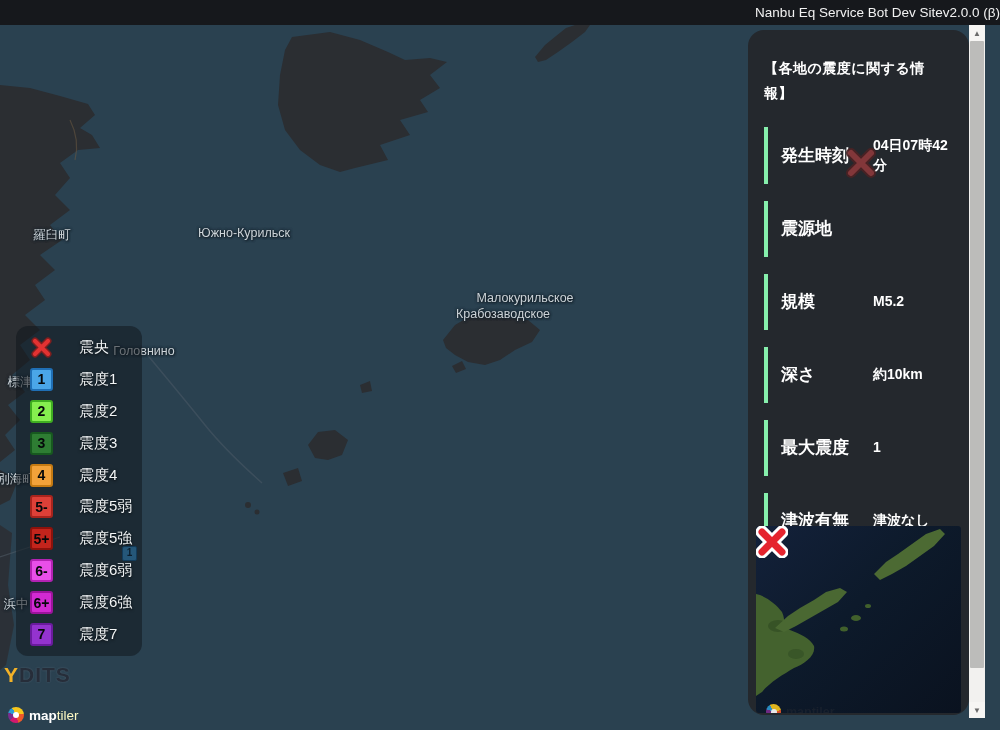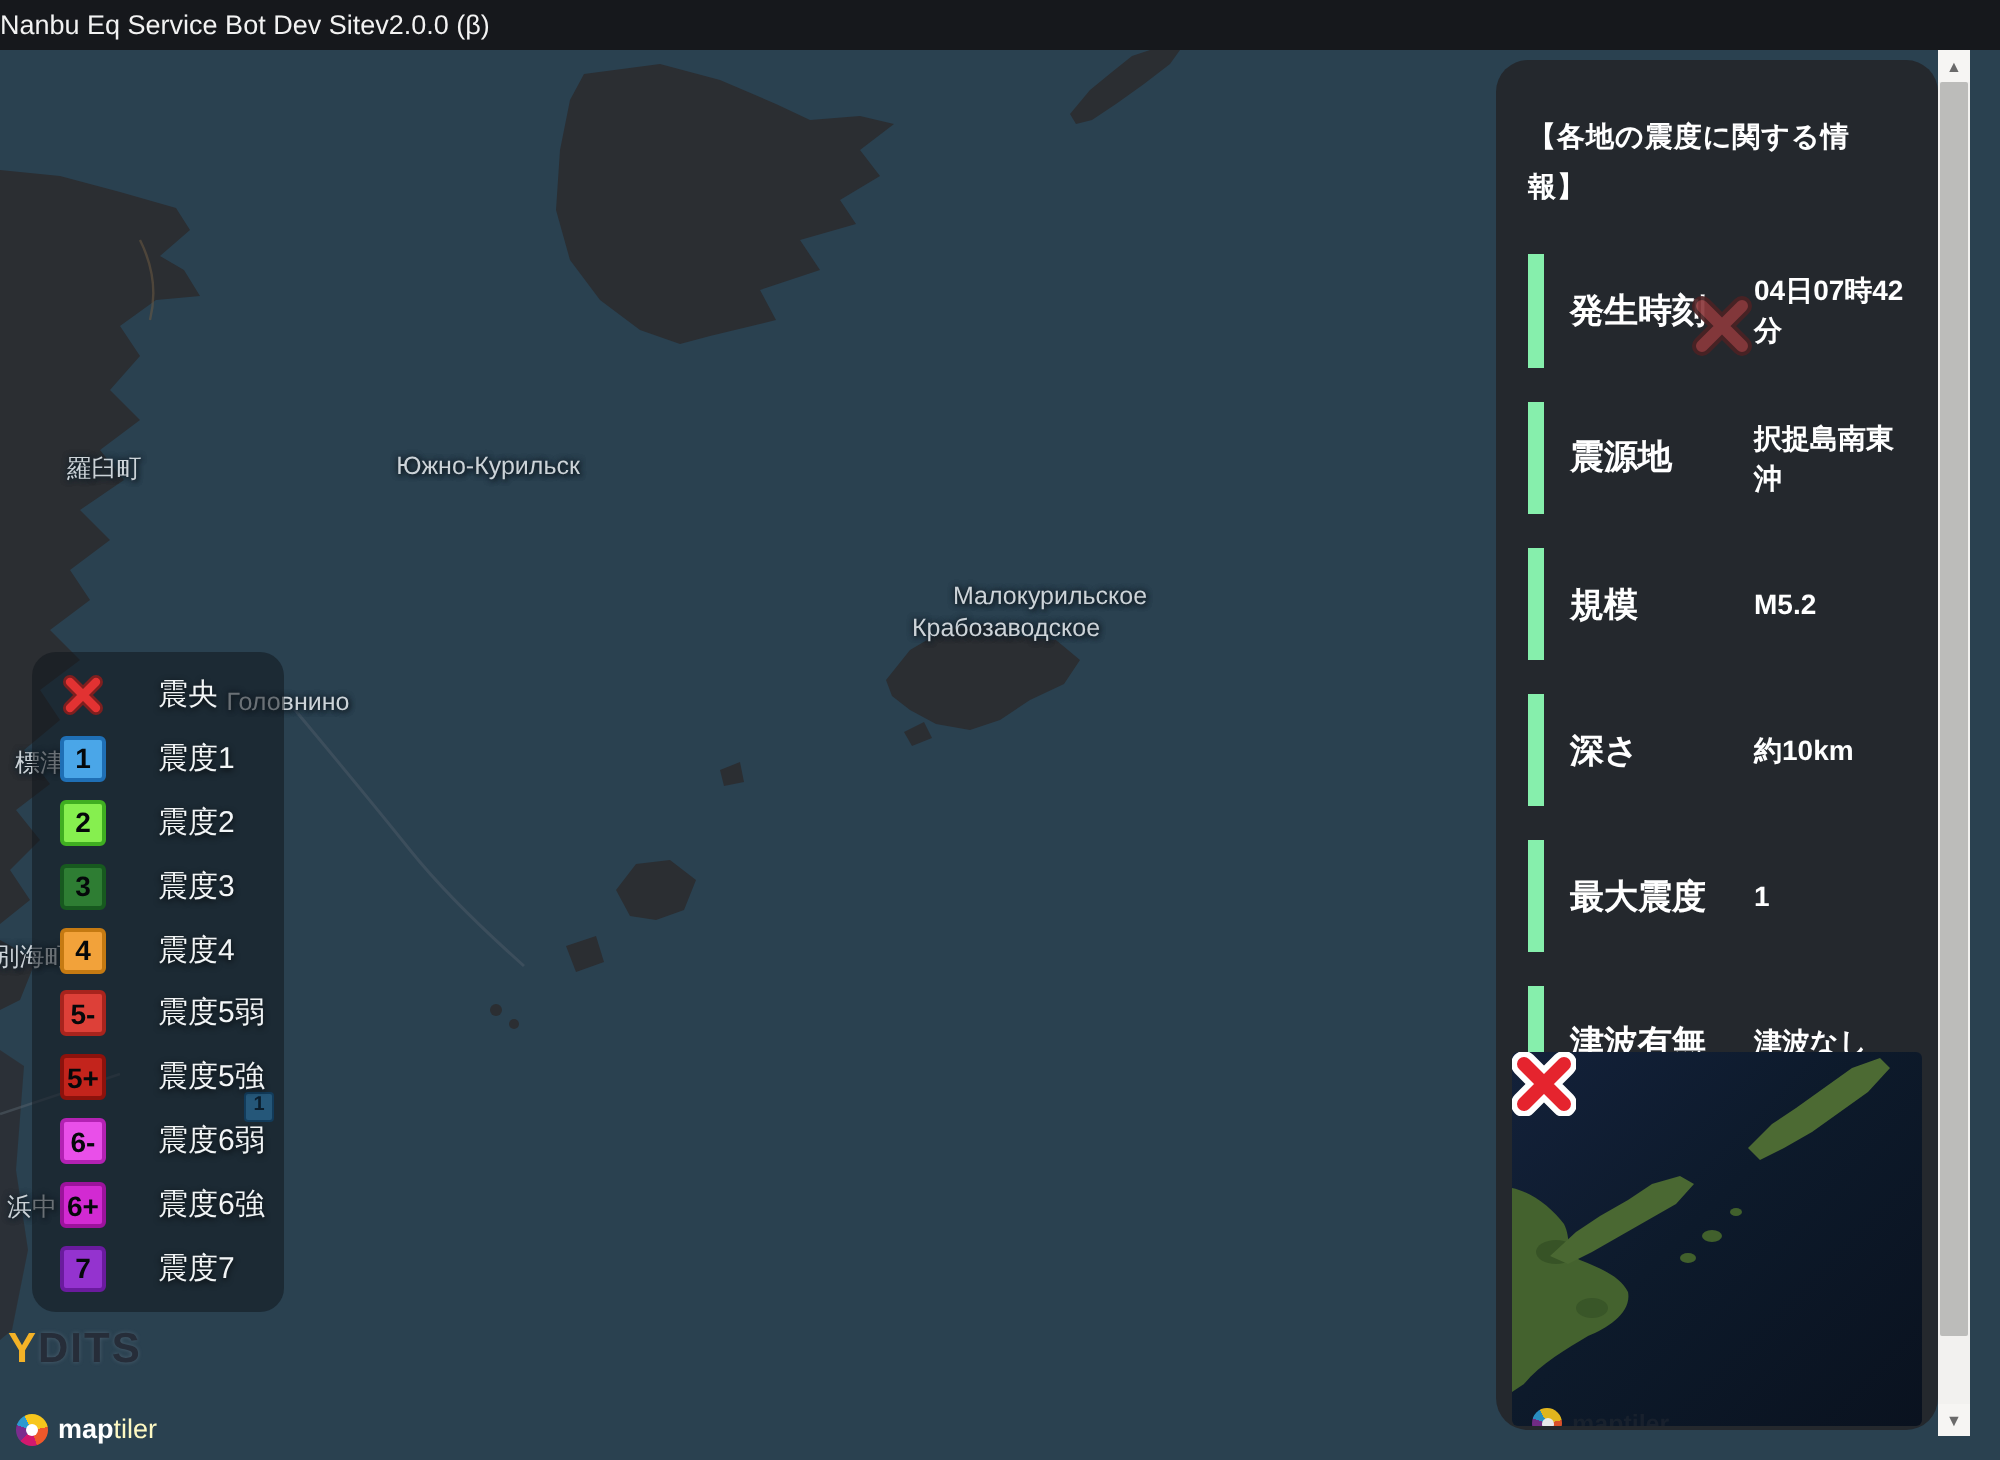--- a/index.html
+++ b/index.html
@@ -6,21 +6,21 @@
   body{
     width:1000px;height:730px;overflow:hidden;position:relative;
     background:#2a4150;
     font-family:"Liberation Sans","DejaVu Sans",sans-serif;
     -webkit-font-smoothing:antialiased;
   }
   
   #header{
     position:absolute;left:0;top:0;width:1000px;height:25px;
     background:#16181c;color:#f2f2f2;font-size:13.5px;line-height:25px;
-    text-align:left;z-index:40;
+    text-align:right;z-index:40;
   }
   
   #map{position:absolute;left:0;top:25px;width:1000px;height:705px;background:#2a4150;}
   #islands{position:absolute;left:0;top:0;z-index:1;}
   .map-label{
     position:absolute;transform:translate(-50%,-50%);
     color:#ccd3d8;font-size:12.5px;white-space:nowrap;z-index:2;
     text-shadow:0 0 3px #16222b,0 0 3px #16222b,1px 1px 2px #16222b;
   }
   
@@ -66,21 +66,21 @@
   
   #info-panel{
     position:absolute;left:748px;top:30px;width:221px;height:685px;z-index:10;
     background:#24282d;border-radius:16px;box-sizing:border-box;
     padding:26px 16px 0 16px;color:#fff;
   }
   #panel-title{font-size:14px;font-weight:bold;line-height:1.75;letter-spacing:.5px;margin-bottom:22px;}
   #rows{display:flex;flex-direction:column;gap:17px;}
   .info-row{
     display:flex;align-items:center;min-height:40px;
-    border-left:8px solid #86efac;padding:8px 0 8px 13px;
+    border-left:4px solid #86efac;padding:8px 0 8px 13px;
   }
   .row-label{width:92px;flex:none;font-size:17px;font-weight:bold;}
   .row-value{width:100px;font-size:14px;font-weight:bold;line-height:1.45;}
   
   #minimap{
     position:absolute;left:8px;top:496px;width:205px;height:187px;
     border-radius:3px;overflow:hidden;
     background:linear-gradient(135deg,#13213a 0%,#0d1a2b 45%,#0a121f 100%);
   }
   #minimap svg{position:absolute;left:0;top:0;}
@@ -236,21 +236,20 @@
 
 <div id="info-panel">
   <div id="panel-title">【各地の震度に関する情報】</div>
   <div id="rows">
       <div class="info-row">
     <span class="row-label">発生時刻</span>
     <span class="row-value">04日07時42分</span>
   </div>
       <div class="info-row">
     <span class="row-label">震源地</span>
-    <span class="row-value">択捉島南東沖</span>
   </div>
       <div class="info-row">
     <span class="row-label">規模</span>
     <span class="row-value">M5.2</span>
   </div>
       <div class="info-row">
     <span class="row-label">深さ</span>
     <span class="row-value">約10km</span>
   </div>
       <div class="info-row">

